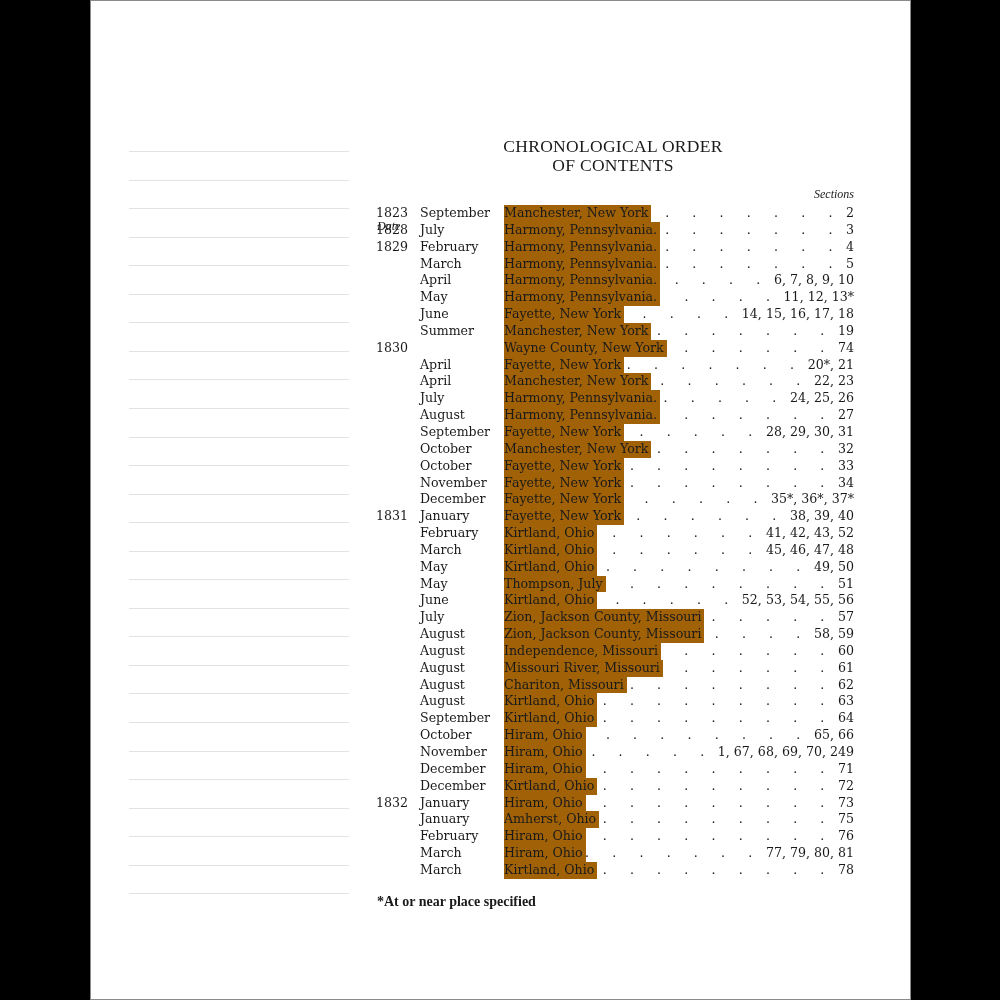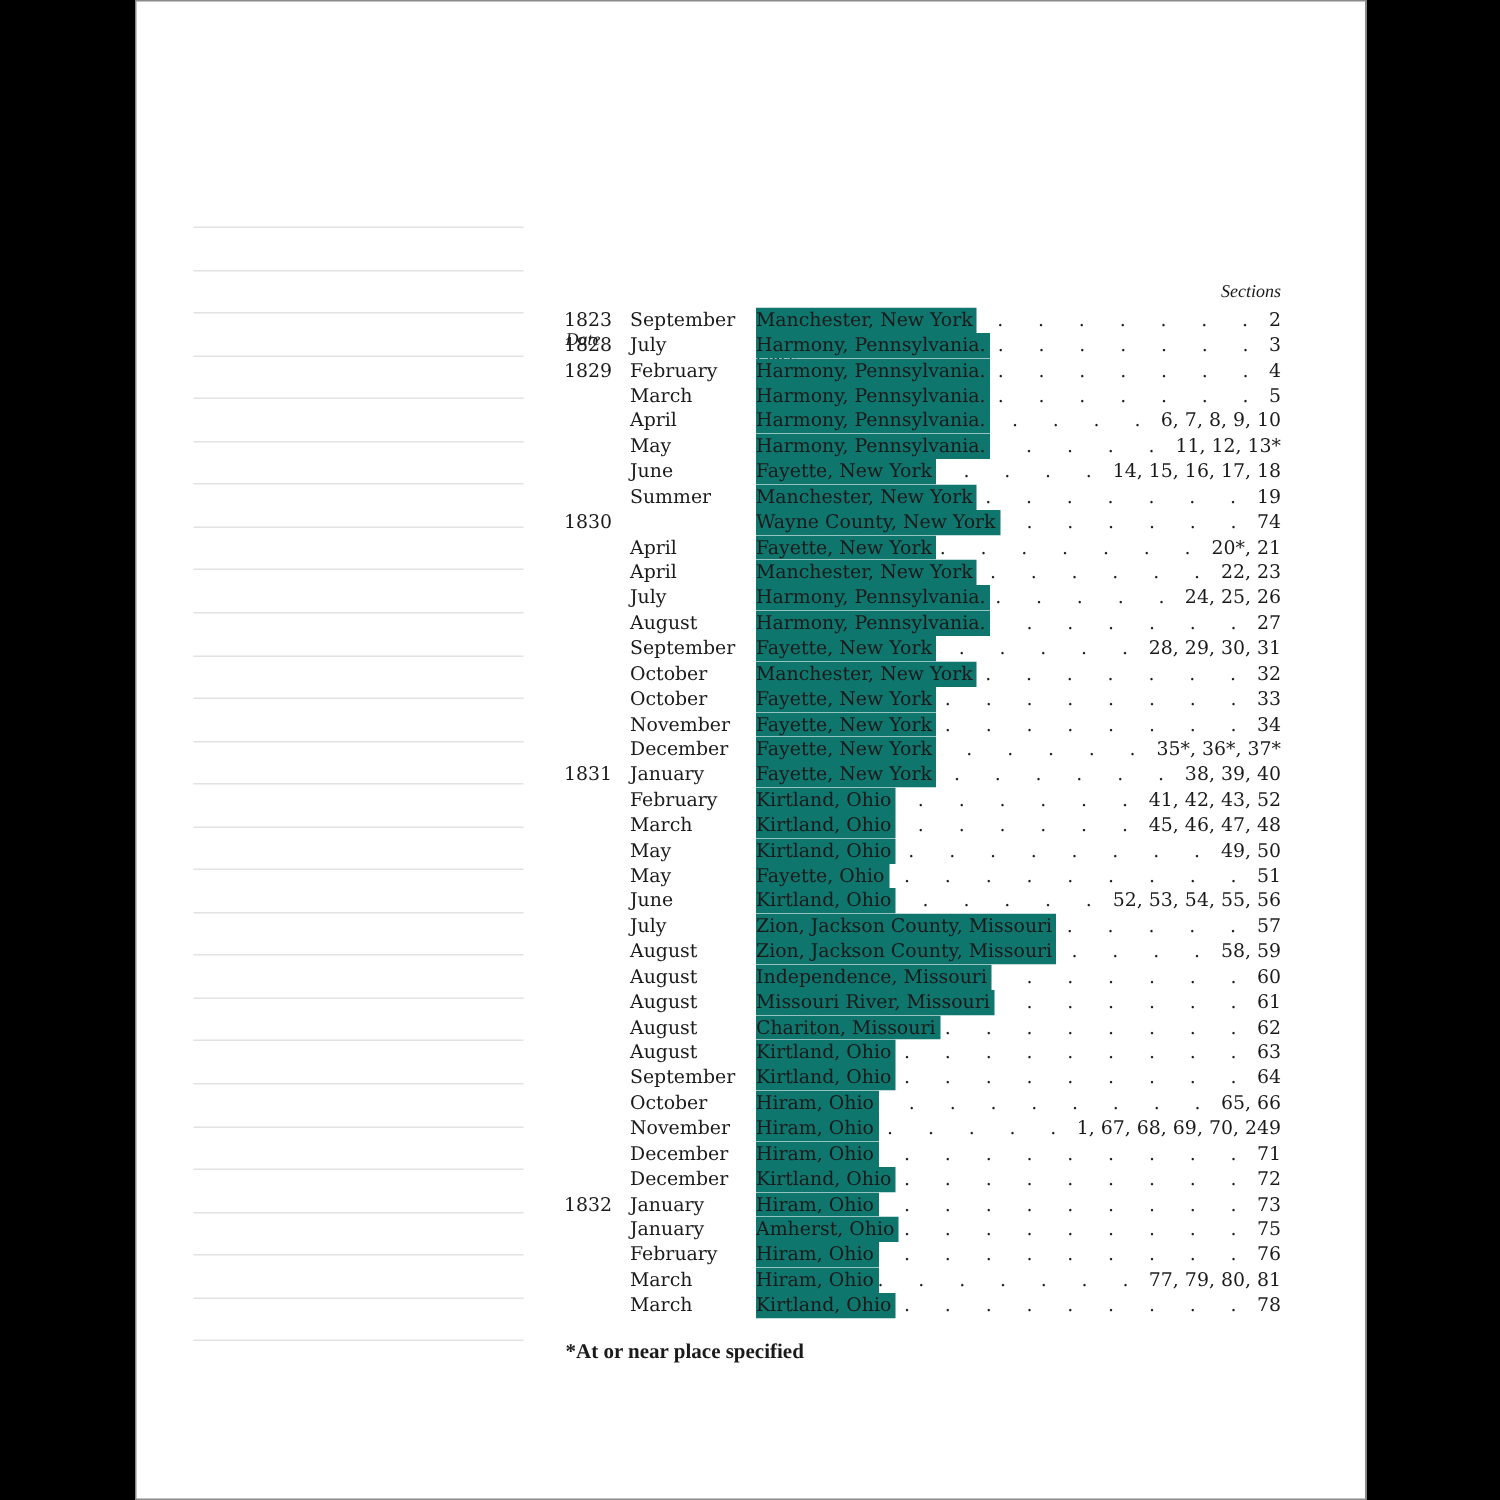--- a/index.html
+++ b/index.html
@@ -85,21 +85,21 @@
     .c-place-wrap {
       position: absolute;
       left: 128px;
       top: 0;
       right: 0;
       height: 16.85px;
       display: flex;
       align-items: baseline;
       overflow: hidden;
     }
-    .c-place { flex: 0 0 auto; padding-right: 3px; background: #0f766e; }
+    .c-place { flex: 0 0 auto; padding-right: 3px; background: #a16207; }
     .c-dots {
       flex: 1 1 auto;
       overflow: hidden;
       white-space: nowrap;
       text-align: right;
       letter-spacing: 9.6px;
       direction: rtl;
       font-size: 12.6px;
     }
     .c-sections { flex: 0 0 auto; padding-left: 4px; background: #fff; }
@@ -143,20 +143,22 @@
       <div class="rule-line" style="top: 599.55px;"></div>
       <div class="rule-line" style="top: 628.1px;"></div>
       <div class="rule-line" style="top: 656.65px;"></div>
       <div class="rule-line" style="top: 685.2px;"></div>
       <div class="rule-line" style="top: 713.75px;"></div>
       <div class="rule-line" style="top: 742.3px;"></div>
     </div>
 
   <div class="toc">
     <div class="title">
+      <span class="line1">CHRONOLOGICAL ORDER</span>
+      <span class="line2">OF CONTENTS</span>
     </div>
 
     <div class="headers">
       <span class="hdr-date">Date</span>
       <span class="hdr-place">Place</span>
       <span class="hdr-sections">Sections</span>
     </div>
 
     <div class="rows" id="rows">
         <div class="row">
@@ -354,21 +356,21 @@
           <span class="c-place-wrap">
             <span class="c-place">Kirtland, Ohio</span>
             <span class="c-dots">. . . . . . . . . . . . . . . . . . . . . . . . . . . . . . . . . . . . . . . .</span>
             <span class="c-sections">49, 50</span>
           </span>
         </div>
         <div class="row">
           <span class="c-year"></span>
           <span class="c-month">May</span>
           <span class="c-place-wrap">
-            <span class="c-place">Fayette, Ohio</span>
+            <span class="c-place">Thompson, July</span>
             <span class="c-dots">. . . . . . . . . . . . . . . . . . . . . . . . . . . . . . . . . . . . . . . .</span>
             <span class="c-sections">51</span>
           </span>
         </div>
         <div class="row">
           <span class="c-year"></span>
           <span class="c-month">June</span>
           <span class="c-place-wrap">
             <span class="c-place">Kirtland, Ohio</span>
             <span class="c-dots">. . . . . . . . . . . . . . . . . . . . . . . . . . . . . . . . . . . . . . . .</span>

